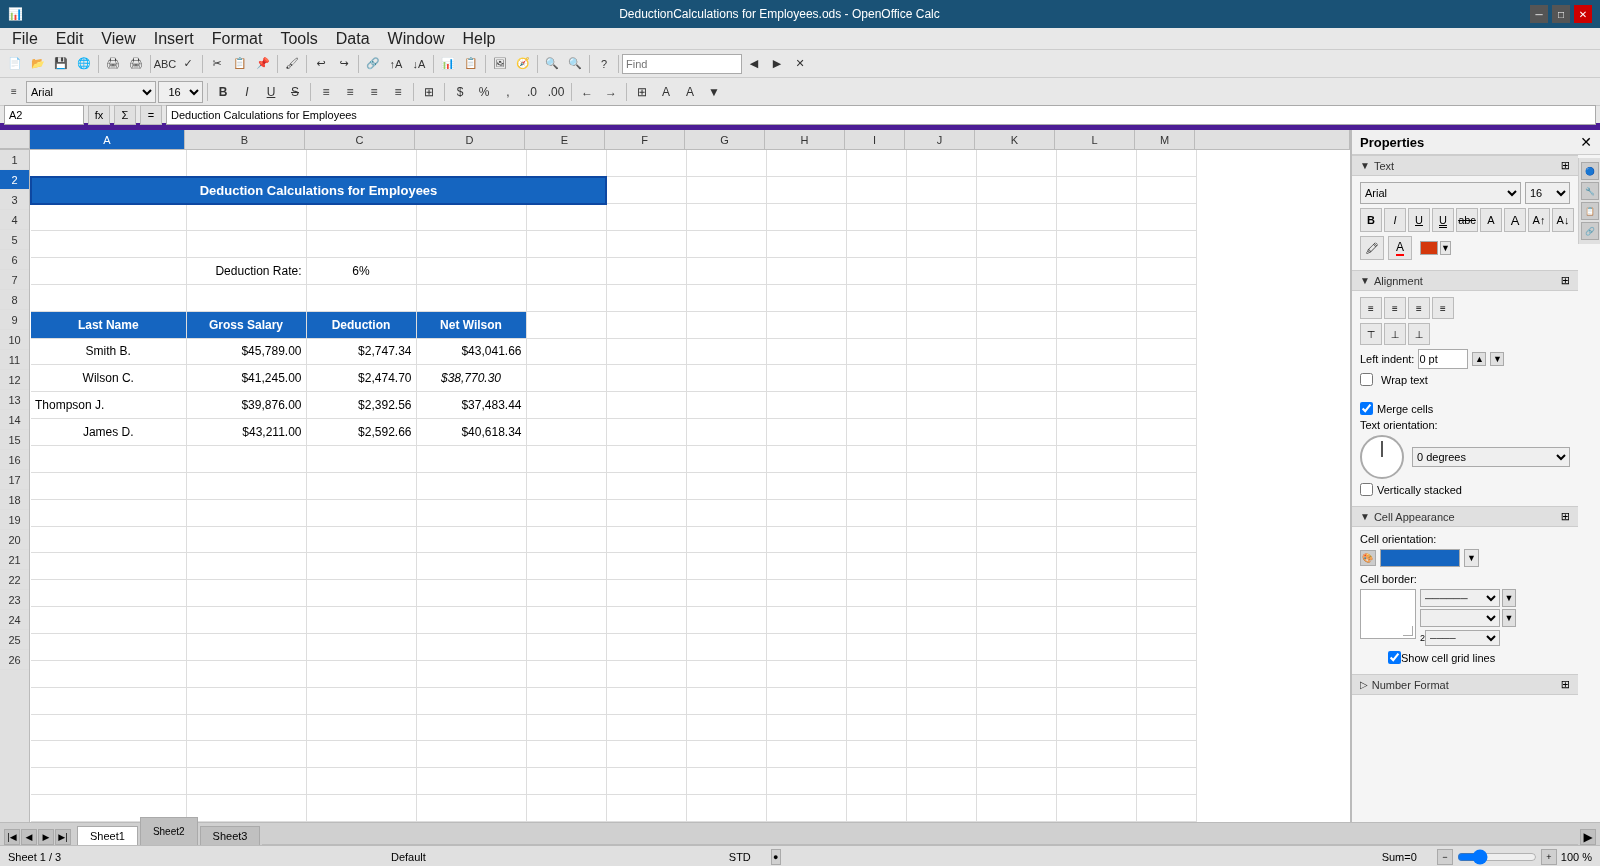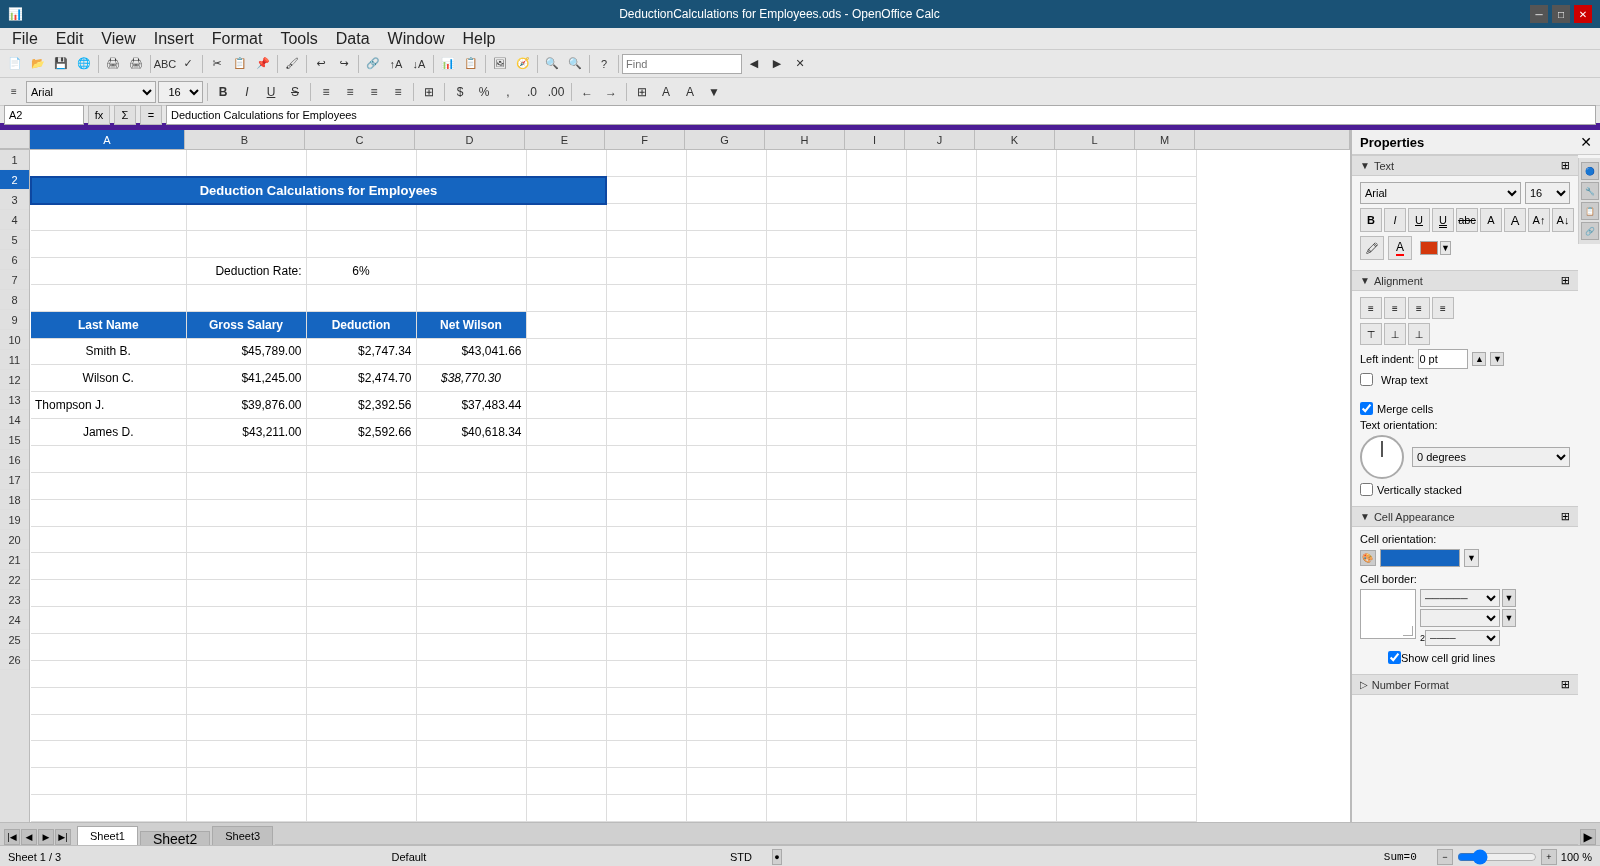--- a/index.html
+++ b/index.html
@@ -902,33 +902,33 @@
 <div style="position:absolute; bottom:0; left:0; right:0; height:44px; background:#d0d0d0; border-top:1px solid #bbb;">
 
   <div style="height:22px; display:flex; align-items:flex-end; padding:0 4px; gap:2px;">
     <div style="display:flex; align-items:center; gap:1px; margin-right:4px;">
       <button style="width:16px;height:16px;background:#c0c0c0;border:1px solid #aaa;font-size:9px;cursor:pointer;">|◀</button>
       <button style="width:16px;height:16px;background:#c0c0c0;border:1px solid #aaa;font-size:9px;cursor:pointer;">◀</button>
       <button style="width:16px;height:16px;background:#c0c0c0;border:1px solid #aaa;font-size:9px;cursor:pointer;">▶</button>
       <button style="width:16px;height:16px;background:#c0c0c0;border:1px solid #aaa;font-size:9px;cursor:pointer;">▶|</button>
     </div>
     <div style="height:19px; padding:0 12px; font-size:11px; background:white; border:1px solid #aaa; border-bottom:none; cursor:pointer; display:flex; align-items:center;">Sheet1</div>
-    <div style="height:14px; padding:0 12px; font-size:14px; background:#c0c0c0; border:1px solid #aaa; border-bottom:none; cursor:pointer; display:flex; align-items:center;">Sheet2</div>
+    <div style="height:28px; padding:0 12px; font-size:10px; background:#c0c0c0; border:1px solid #aaa; border-bottom:none; cursor:pointer; display:flex; align-items:center;">Sheet2</div>
     <div style="height:19px; padding:0 12px; font-size:11px; background:#c0c0c0; border:1px solid #aaa; border-bottom:none; cursor:pointer; display:flex; align-items:center;">Sheet3</div>
     <div style="flex:1; border-bottom:1px solid #bbb;"></div>
     <button style="width:16px;height:16px;background:#c0c0c0;border:1px solid #aaa;font-size:12px;cursor:pointer;">▶</button>
   </div>
 
   <div style="height:22px; display:flex; align-items:center; padding:0 8px; font-size:11px; background:#e0e0e0; border-top:1px solid #bbb;">
     <span style="min-width:100px;">Sheet 1 / 3</span>
     <span style="flex:1; text-align:center;">Default</span>
     <span style="margin:0 20px;">STD</span>
     <button style="width:10px;height:16px;font-size:9px;background:#d0d0d0;border:1px solid #aaa;cursor:pointer;">●</button>
     <span style="flex:1;"></span>
-    <span style="margin-right:20px;font-family:Liberation Mono, monospace;">Sum=0</span>
+    <span style="margin-right:20px;">Sum=0</span>
     <div style="display:flex;align-items:center;gap:4px;">
       <button style="width:16px;height:16px;background:#d0d0d0;border:1px solid #aaa;font-size:9px;cursor:pointer;">−</button>
       <input type="range" min="10" max="400" value="100" style="width: 80px;">
       <button style="width:16px;height:16px;background:#d0d0d0;border:1px solid #aaa;font-size:9px;cursor:pointer;">+</button>
       <span>100 %</span>
     </div>
   </div>
 </div>
 
 </body></html>

